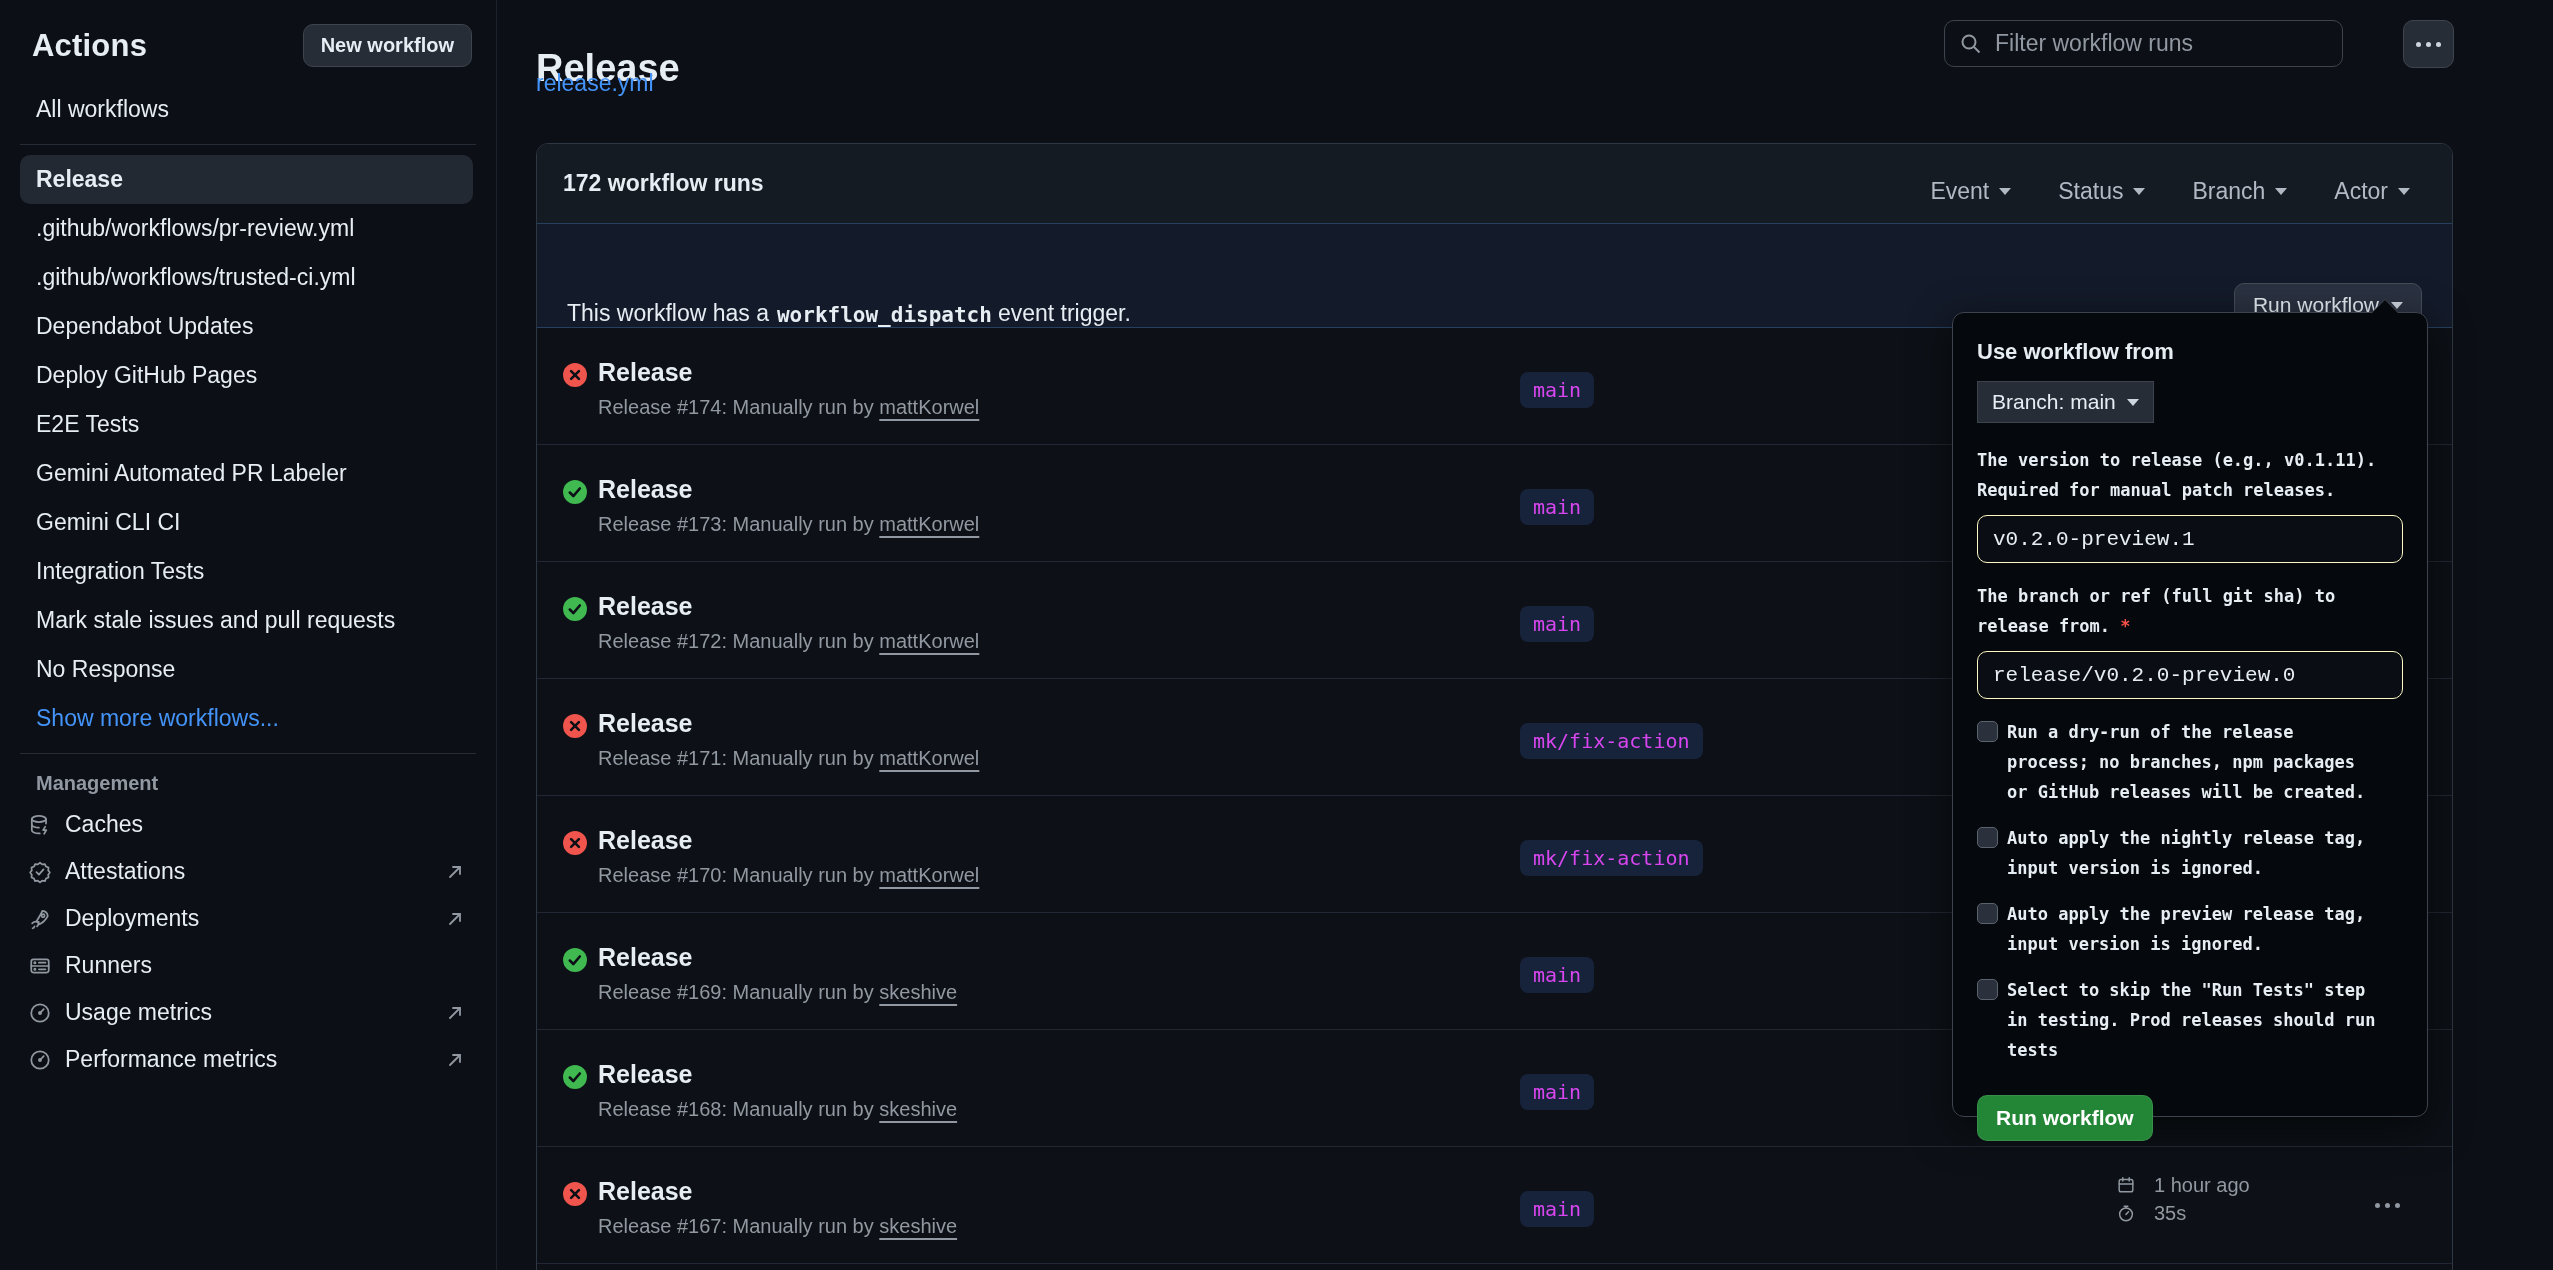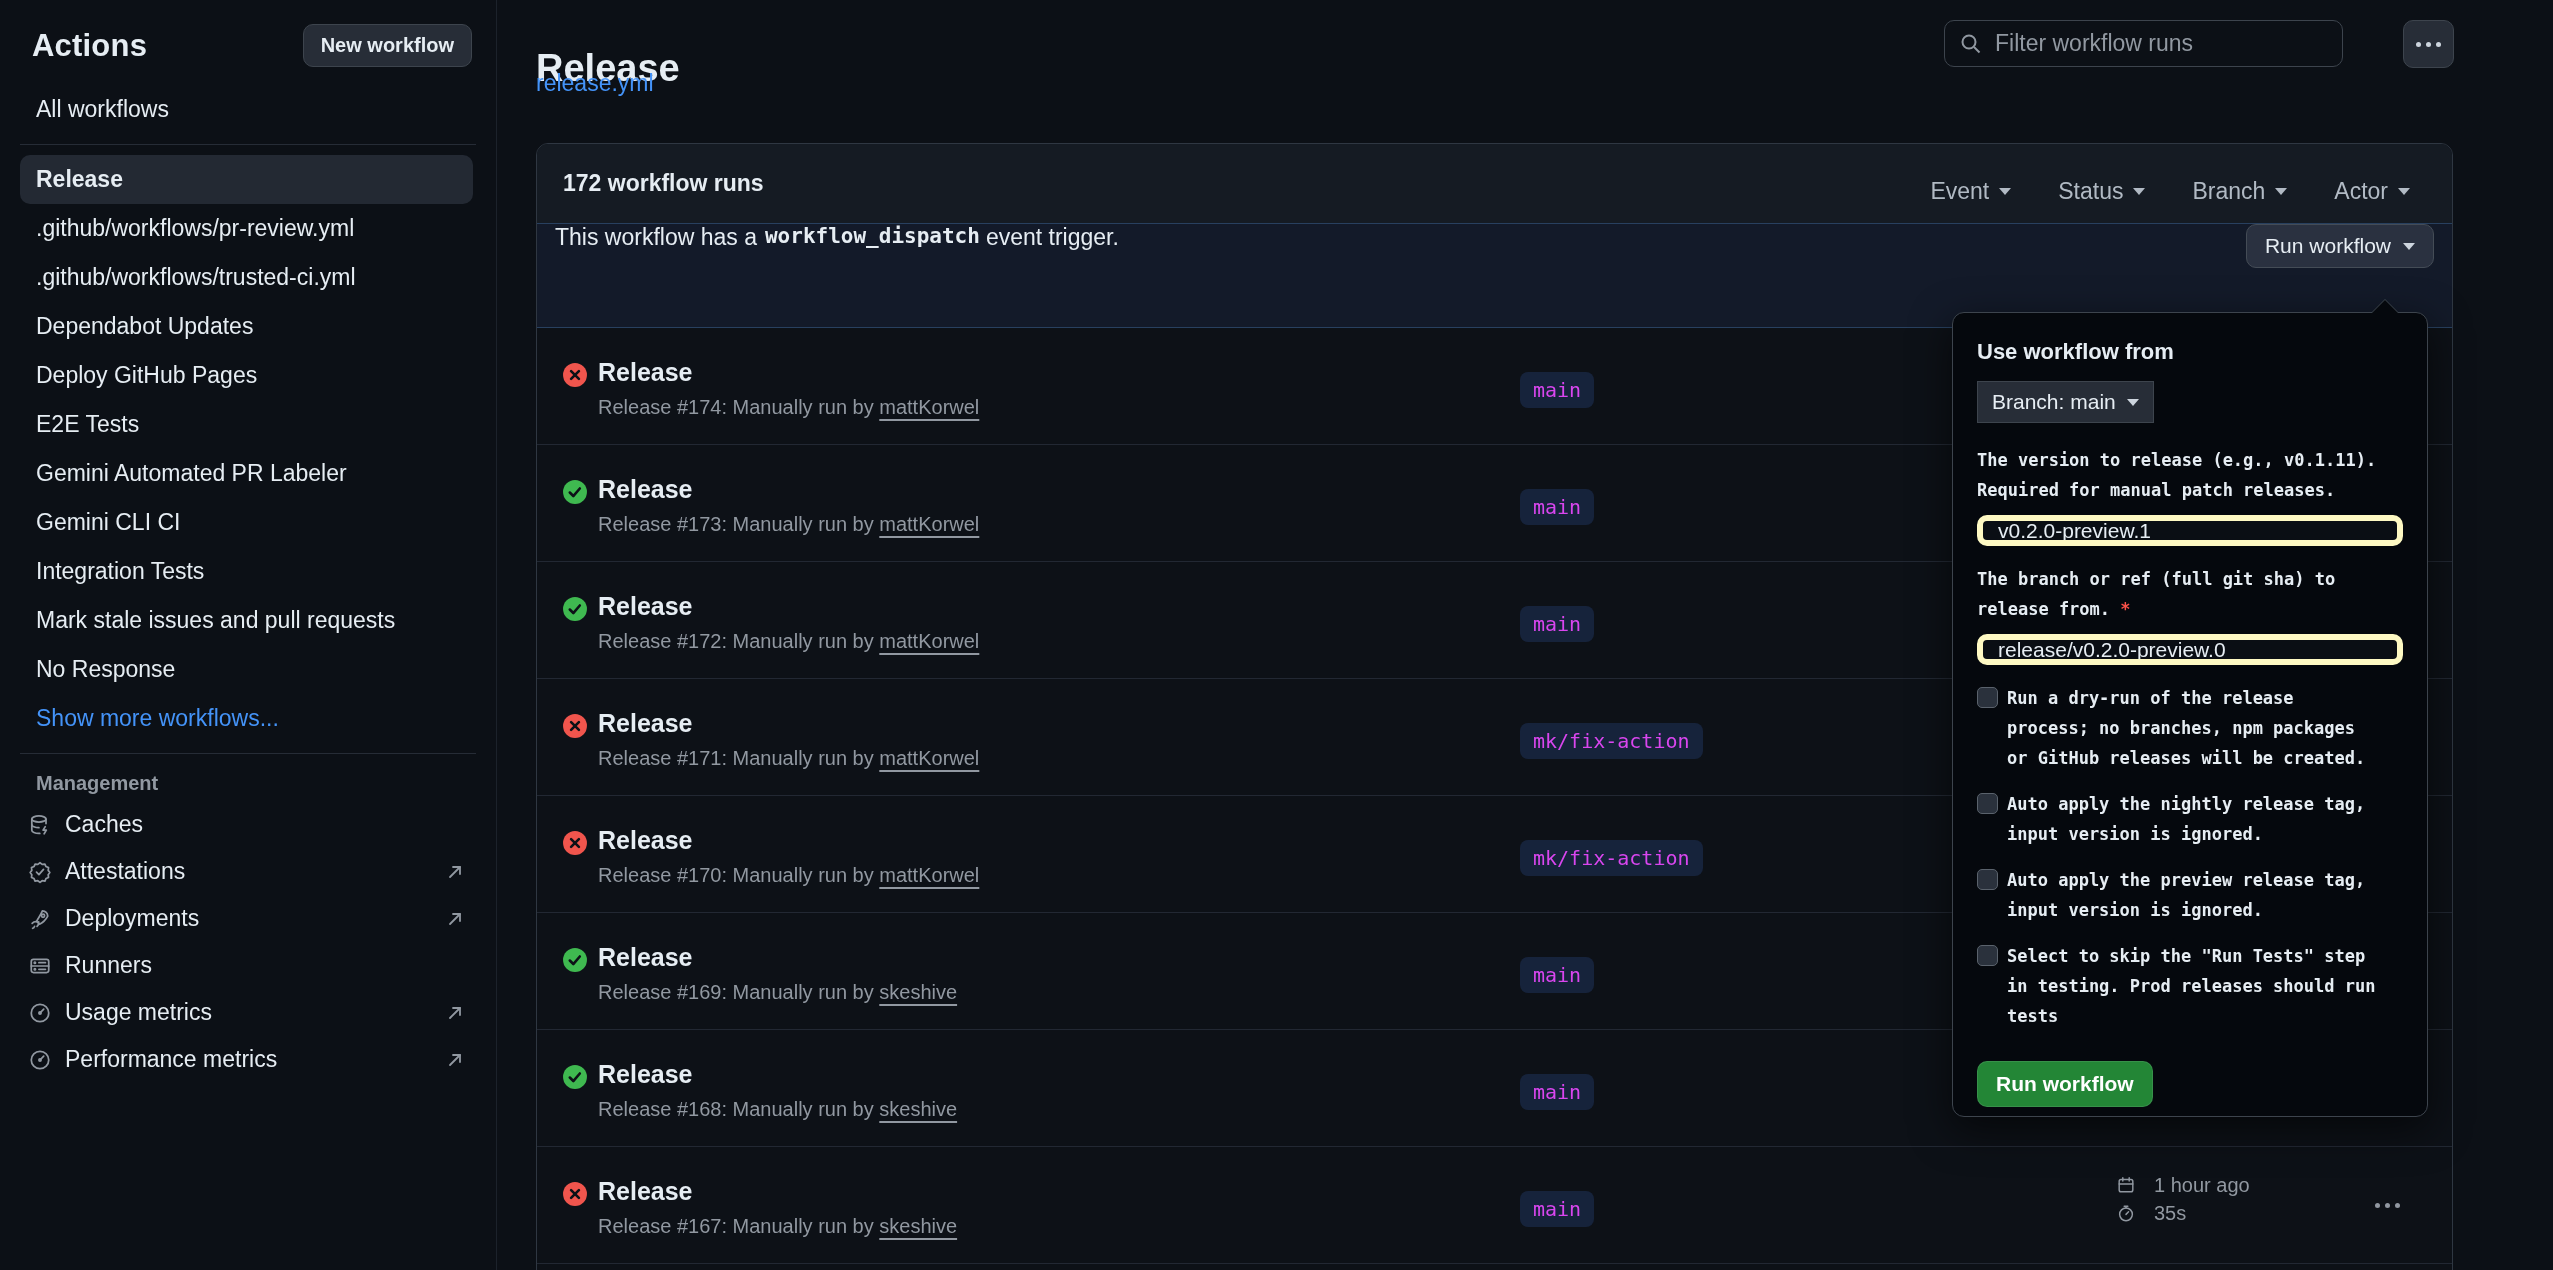--- a/index.html
+++ b/index.html
@@ -63,21 +63,21 @@
     height:79px;background:#151b23;display:flex;align-items:center;
     padding:0 26px;box-sizing:border-box;
   }
   .runs-count{font-size:23px;font-weight:700;}
   .runs-filters{margin-left:auto;display:flex;align-items:center;gap:47px;padding-right:16px;margin-top:16px;}
   .runs-filter{font-size:23px;color:#b1bac4;cursor:pointer;display:inline-flex;align-items:center;gap:10px;}
   .caret{display:inline-block;width:0;height:0;border-left:6px solid transparent;border-right:6px solid transparent;border-top:7px solid currentColor;}
 
   .banner{
     height:105px;background:#131a29;border-top:1px solid #28405f;border-bottom:1px solid #28405f;
-    display:flex;align-items:flex-start;padding:0 18px;box-sizing:border-box;font-size:23px;
+    display:flex;align-items:flex-end;padding:0 30px;box-sizing:border-box;font-size:23px;
   }
   .banner .code{font-size:21px;font-weight:700;padding:0 6px;}
   .banner-run-btn{
     margin-left:auto;background:#2a3140;border:1px solid #444c56;border-radius:10px;color:#e6edf3;
     font-size:21px;font-weight:500;padding:9px 18px;cursor:pointer;font-family:inherit;
     display:inline-flex;align-items:center;gap:12px;
   }
   .banner-run-btn .caret{border-top-color:#cdd5de;}
 
   
@@ -111,23 +111,23 @@
   .popup-title{font-size:22px;font-weight:700;margin-bottom:16px;}
   .popup-branch-btn{
     background:#272d37;border:1px solid #3d444d;border-radius:0;color:#e6edf3;
     font-size:21px;padding:8px 14px;cursor:pointer;font-family:inherit;
     display:inline-flex;align-items:center;gap:11px;margin-bottom:22px;
   }
   .popup-branch-btn .caret{border-top-color:#cdd5de;}
   .field-desc{font-size:17px;font-weight:700;line-height:30px;width:427px;color:#e6edf3;margin-bottom:10px;}
   .req{color:#f85149;}
   .popup-input{
-    width:100%;box-sizing:border-box;height:31px;background:#0a0e14;border:6px solid #fef9c3;
+    width:100%;box-sizing:border-box;height:48px;background:#0a0e14;border:1px solid #fef9c3;
     border-radius:10px;color:#e6edf3;font-size:21px;padding:0 15px;margin-bottom:18px;
-    font-family:Liberation Sans, sans-serif;outline:none;
+    font-family:Liberation Mono, monospace;outline:none;
   }
   .cb-row{display:flex;gap:9px;margin-bottom:16px;cursor:pointer;}
   .cb-box{flex:0 0 auto;width:21px;height:21px;margin-top:4px;border-radius:5px;background:#2a313c;border:1px solid #5a626c;box-sizing:border-box;}
   .cb-label{font-size:17px;font-weight:700;line-height:30px;width:374px;color:#e6edf3;}
   .btn-green{
     background:#238636;border:1px solid rgba(240,246,252,.1);border-radius:10px;color:#fff;
     font-size:21px;font-weight:600;padding:10px 18px;cursor:pointer;font-family:inherit;margin-top:14px;
   }
 </style>
 </head>

